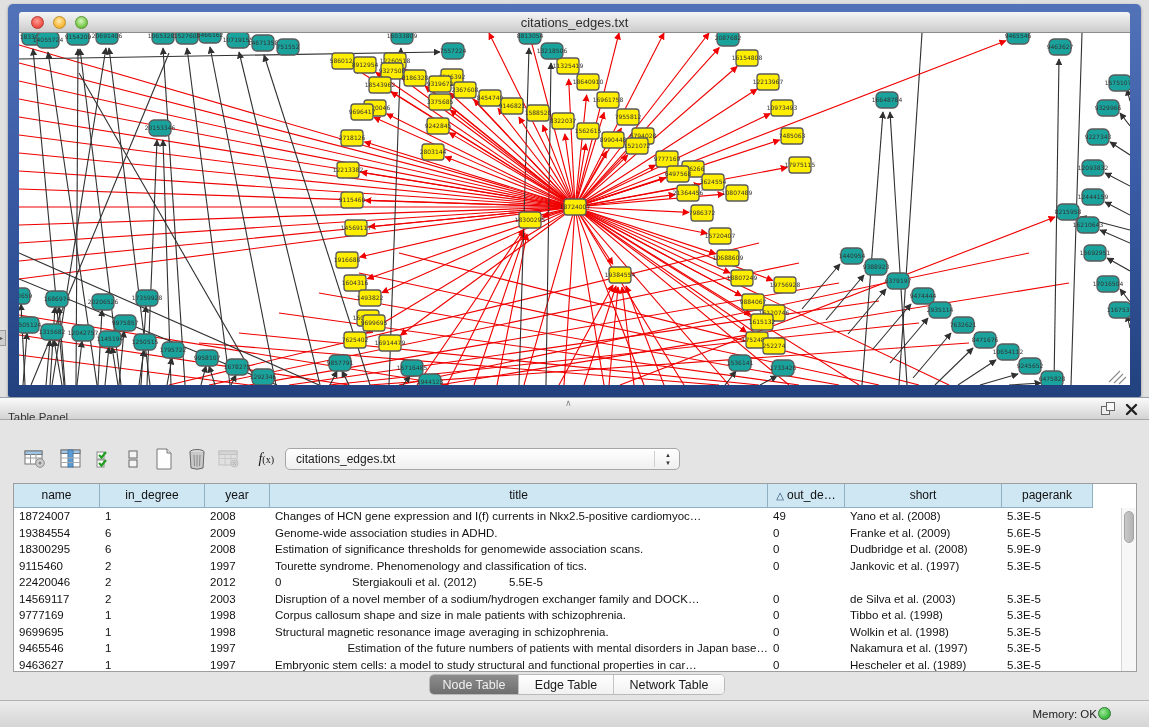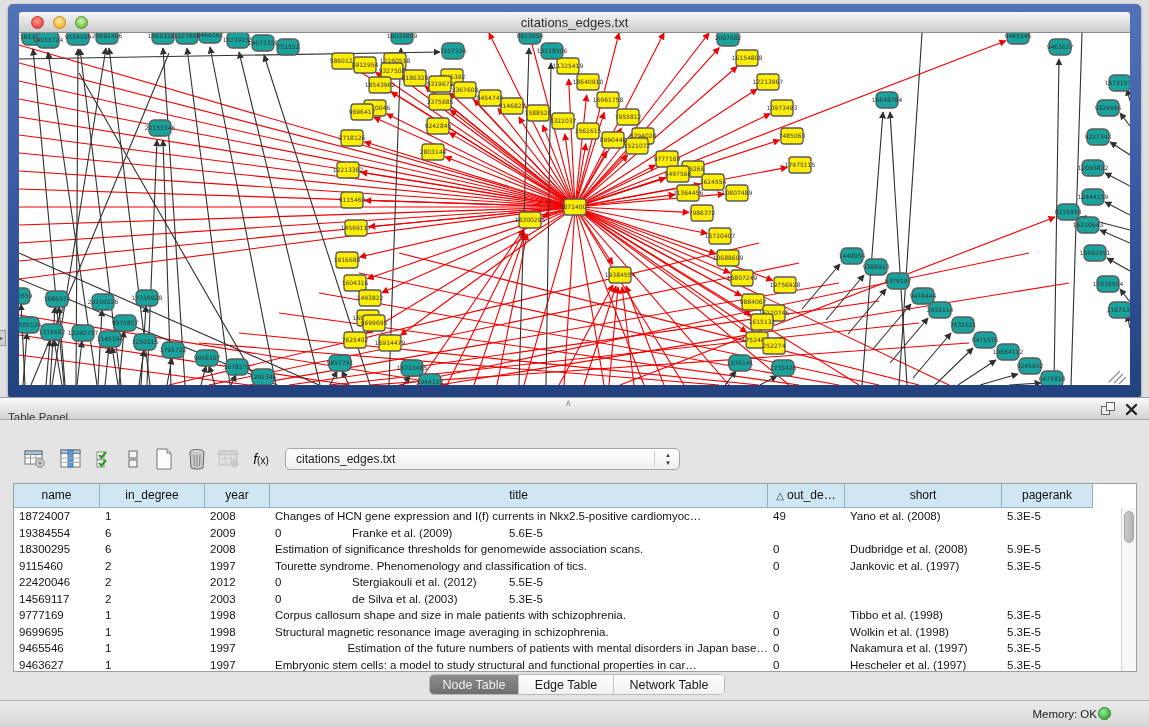--- a/index.html
+++ b/index.html
@@ -40,21 +40,21 @@
 #float-btn .sq2 { position:absolute; left:5px; top:0; width:9px; height:9px; border:1px solid #666; background:#f8f8f8;}
 #close-btn { position:absolute; left:1124px; top:3px; width:16px; height:16px; }
 
 #panelbody { position:absolute; left:0; top:420px; width:1149px; height:280px;
   background:#e4e4e4; }
 
 
 .tbtn { position:absolute; top:26px; width:26px; height:26px; border:none;
   background:transparent; cursor:default; }
 .tbtn svg { display:block; margin:auto; }
-#fx-btn { font-size:14px; color:#111; font-family:Liberation Sans, sans-serif; line-height:26px; text-align:center; }
+#fx-btn { font-size:14px; color:#111; font-family:Liberation Serif, serif; line-height:26px; text-align:right; }
 #net-select { position:absolute; left:285px; top:28px; width:395px; height:22px;
   background:linear-gradient(180deg,#ffffff,#efefef); border:1px solid #a6a6a6;
   border-radius:5px; font-size:12px; color:#1a1a1a; line-height:20px;
   padding-left:10px; }
 #net-select .spin { position:absolute; right:8px; top:2px; font-size:6px;
   line-height:8px; color:#333; text-align:center; }
 #net-select .div { position:absolute; right:24px; top:2px; bottom:2px; width:1px; background:#cfcfcf; }
 
 
 #tablewrap { position:absolute; left:13px; top:63px; width:1124px; height:189px;
@@ -882,32 +882,33 @@
             <div class="td" style="width: 65px;">2008</div>
             <div class="td" style="width: 498px;">Changes of HCN gene expression and I(f) currents in Nkx2.5-positive cardiomyoc…</div>
             <div class="td" style="width: 77px;">49</div>
             <div class="td" style="width: 157px;">Yano et al. (2008)</div>
             <div class="td" style="width: 91px;">5.3E-5</div>
           </div>
           <div class="tr">
             <div class="td" style="width: 86px;">19384554</div>
             <div class="td" style="width: 105px;">6</div>
             <div class="td" style="width: 65px;">2009</div>
+            <div class="td" style="width: 498px;">Genome-wide association studies in ADHD.</div>
             <div class="td" style="width: 77px;">0</div>
             <div class="td" style="width: 157px;">Franke et al. (2009)</div>
             <div class="td" style="width: 91px;">5.6E-5</div>
           </div>
           <div class="tr">
             <div class="td" style="width: 86px;">18300295</div>
             <div class="td" style="width: 105px;">6</div>
             <div class="td" style="width: 65px;">2008</div>
             <div class="td" style="width: 498px;">Estimation of significance thresholds for genomewide association scans.</div>
             <div class="td" style="width: 77px;">0</div>
             <div class="td" style="width: 157px;">Dudbridge et al. (2008)</div>
-            <div class="td" style="width: 91px;">5.9E-5</div>
+            <div class="td" style="width: 91px;">5.9E-9</div>
           </div>
           <div class="tr">
             <div class="td" style="width: 86px;">9115460</div>
             <div class="td" style="width: 105px;">2</div>
             <div class="td" style="width: 65px;">1997</div>
             <div class="td" style="width: 498px;">Tourette syndrome. Phenomenology and classification of tics.</div>
             <div class="td" style="width: 77px;">0</div>
             <div class="td" style="width: 157px;">Jankovic et al. (1997)</div>
             <div class="td" style="width: 91px;">5.3E-5</div>
           </div>
@@ -916,20 +917,21 @@
             <div class="td" style="width: 105px;">2</div>
             <div class="td" style="width: 65px;">2012</div>
             <div class="td" style="width: 77px;">0</div>
             <div class="td" style="width: 157px;">Stergiakouli et al. (2012)</div>
             <div class="td" style="width: 91px;">5.5E-5</div>
           </div>
           <div class="tr">
             <div class="td" style="width: 86px;">14569117</div>
             <div class="td" style="width: 105px;">2</div>
             <div class="td" style="width: 65px;">2003</div>
+            <div class="td" style="width: 498px;">Disruption of a novel member of a sodium/hydrogen exchanger family and DOCK…</div>
             <div class="td" style="width: 77px;">0</div>
             <div class="td" style="width: 157px;">de Silva et al. (2003)</div>
             <div class="td" style="width: 91px;">5.3E-5</div>
           </div>
           <div class="tr">
             <div class="td" style="width: 86px;">9777169</div>
             <div class="td" style="width: 105px;">1</div>
             <div class="td" style="width: 65px;">1998</div>
             <div class="td" style="width: 498px;">Corpus callosum shape and size in male patients with schizophrenia.</div>
             <div class="td" style="width: 77px;">0</div>
@@ -953,21 +955,21 @@
             <div class="td" style="width: 77px;">0</div>
             <div class="td" style="width: 157px;">Nakamura et al. (1997)</div>
             <div class="td" style="width: 91px;">5.3E-5</div>
           </div>
           <div class="tr">
             <div class="td" style="width: 86px;">9463627</div>
             <div class="td" style="width: 105px;">1</div>
             <div class="td" style="width: 65px;">1997</div>
             <div class="td" style="width: 498px;">Embryonic stem cells: a model to study structural and functional properties in car…</div>
             <div class="td" style="width: 77px;">0</div>
-            <div class="td" style="width: 157px;">Hescheler et al. (1997)</div>
+            <div class="td" style="width: 157px;">Hescheler et al. (1989)</div>
             <div class="td" style="width: 91px;">5.3E-5</div>
           </div>
         </div>
       <div id="vscroll">
         <div id="vthumb"></div>
       </div>
     </div>
 
     <div id="tabs">
       <div class="seg sel" style="width:89px">Node Table</div>

